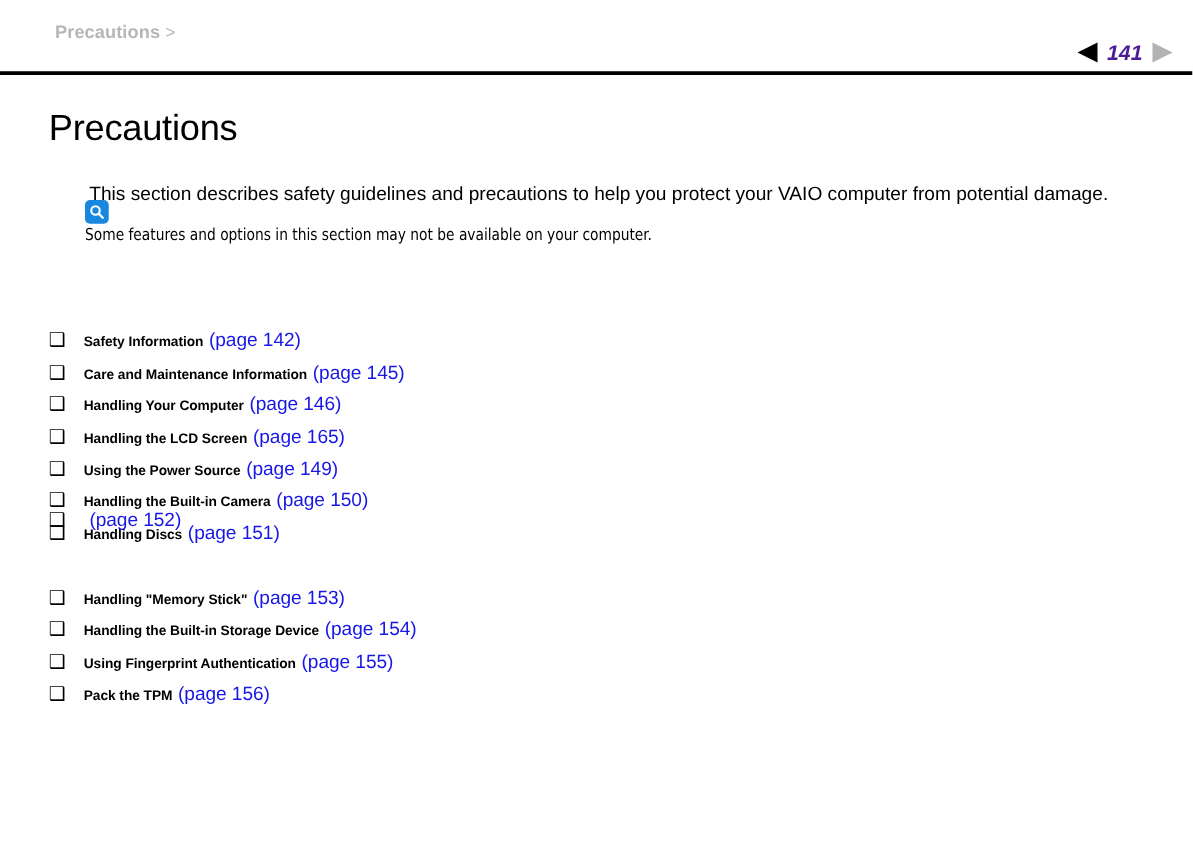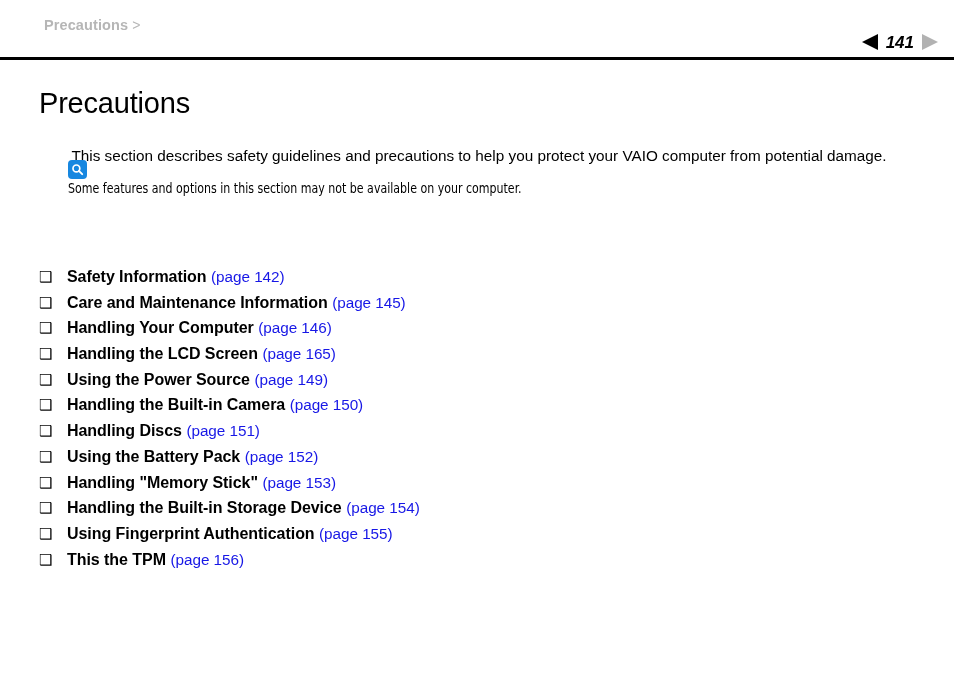--- a/index.html
+++ b/index.html
@@ -62,21 +62,21 @@
   }
   .nav-arrow.next {
     border-top: 8px solid transparent;
     border-bottom: 8px solid transparent;
     border-left: 16px solid #b2b2b2;
   }
   #page-number {
     font-size: 17px;
     font-weight: bold;
     font-style: italic;
-    color: #000000;
+    color: #4c1d95;
     line-height: 1;
     padding: 0 2px;
   }
 
   #header-rule {
     position: absolute;
     left: 0;
     top: 57px;
     width: 954px;
     height: 3px;
@@ -163,21 +163,21 @@
   }
   .toc-bullet {
     display: inline-block;
     width: 28px;
     flex: 0 0 28px;
     font-size: 15px;
     line-height: 1;
     color: #000000;
   }
   .toc-label {
-    font-size: 16px;
+    font-size: 11px;
     font-weight: bold;
     color: #000000;
     letter-spacing: -0.05px;
     margin-top: 40px;
   }
   .toc-page {
     font-size: 15.3px;
     font-weight: normal;
     color: #1717e6;
     margin-left: 4.5px;
@@ -248,38 +248,37 @@
       <span class="toc-label">Handling the Built-in Camera</span>
       <a class="toc-page" href="#">(page 150)</a>
     </li>
     <li>
       <span class="toc-bullet">❑</span>
       <span class="toc-label">Handling Discs</span>
       <a class="toc-page" href="#">(page 151)</a>
     </li>
     <li>
       <span class="toc-bullet">❑</span>
-      <span class="toc-label">Using the Battery Pack</span>
       <a class="toc-page" href="#">(page 152)</a>
     </li>
     <li>
       <span class="toc-bullet">❑</span>
       <span class="toc-label">Handling "Memory Stick"</span>
       <a class="toc-page" href="#">(page 153)</a>
     </li>
     <li>
       <span class="toc-bullet">❑</span>
       <span class="toc-label">Handling the Built-in Storage Device</span>
       <a class="toc-page" href="#">(page 154)</a>
     </li>
     <li>
       <span class="toc-bullet">❑</span>
       <span class="toc-label">Using Fingerprint Authentication</span>
       <a class="toc-page" href="#">(page 155)</a>
     </li>
     <li>
       <span class="toc-bullet">❑</span>
-      <span class="toc-label">This the TPM</span>
+      <span class="toc-label">Pack the TPM</span>
       <a class="toc-page" href="#">(page 156)</a>
     </li>
   </ul>
 
 </div>
 
 </body></html>

